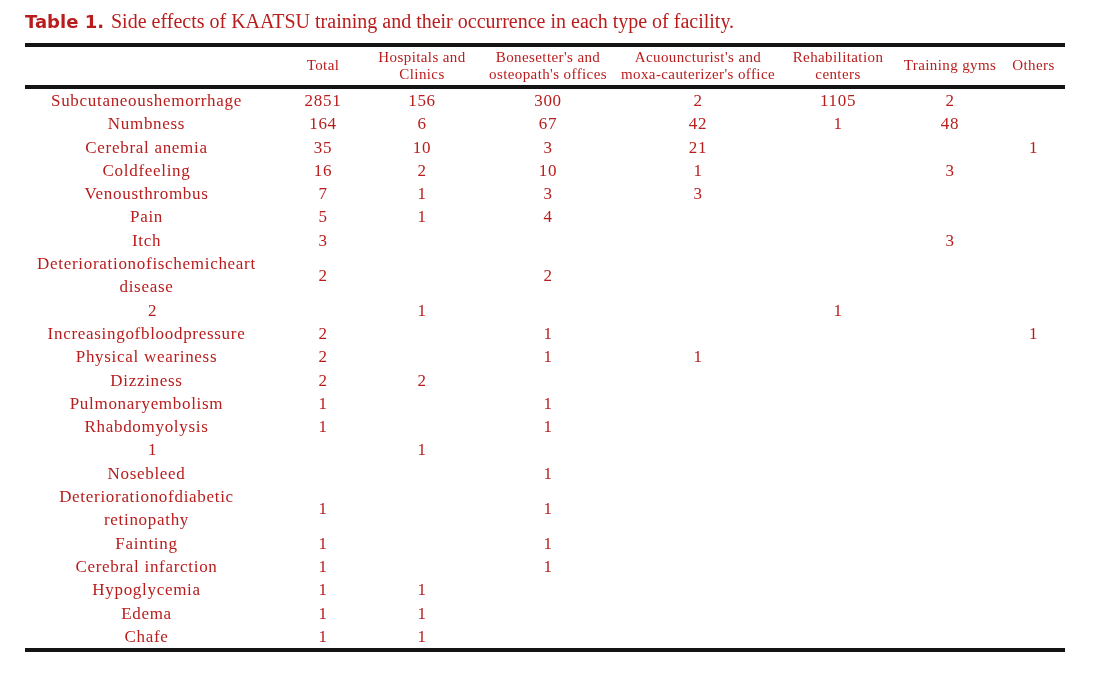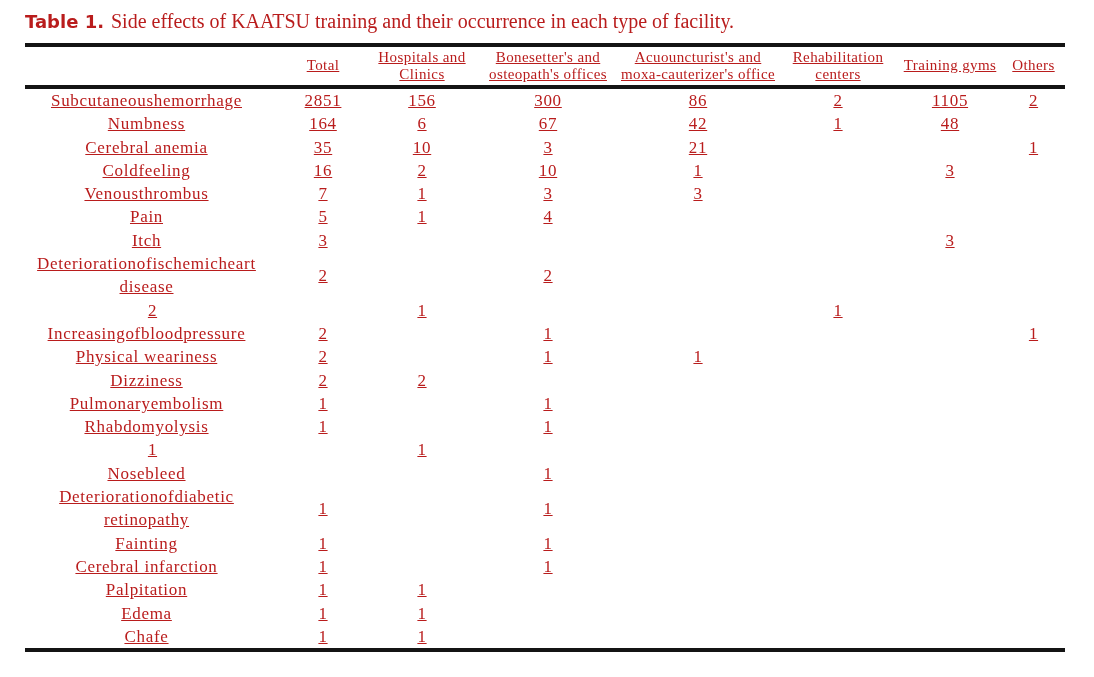--- a/index.html
+++ b/index.html
@@ -21,21 +21,20 @@
     font-weight:bold;font-size:18px;
     margin-right:7px;
   }
   .table{
     position:absolute;left:25px;top:43px;width:1040px;
     border-bottom:4px solid #141414;
   }
   .grid{
     display:grid;
     grid-template-columns:255px 86px 112px 140px 160px 120px 104px 63px;
-    text-decoration:underline;
   }
   .thead{
     border-top:4px solid #141414;
     border-bottom:4px solid #141414;
     align-items:center;
     min-height:38px;
     font-size:15px;line-height:17.5px;
     letter-spacing:0.4px;
   }
   .th{text-align:center;padding:1px 2px;}
@@ -73,21 +72,20 @@
       <div class="th c5">Rehabilitation centers</div>
       <div class="th c6">Training gyms</div>
       <div class="th c7">Others</div>
     </div>
     <div class="tbody" id="tbody">
         <div class="trow grid">
           <div class="td label">Subcutaneoushemorrhage</div>
           <div class="td val">2851</div>
           <div class="td val">156</div>
           <div class="td val">300</div>
-          <div class="td val">86</div>
           <div class="td val">2</div>
           <div class="td val">1105</div>
           <div class="td val">2</div>
         </div>
         <div class="trow grid">
           <div class="td label">Numbness</div>
           <div class="td val">164</div>
           <div class="td val">6</div>
           <div class="td val">67</div>
           <div class="td val">42</div>
@@ -257,21 +255,21 @@
           <div class="td label">Cerebral infarction</div>
           <div class="td val">1</div>
           <div class="td val"></div>
           <div class="td val">1</div>
           <div class="td val"></div>
           <div class="td val"></div>
           <div class="td val"></div>
           <div class="td val"></div>
         </div>
         <div class="trow grid">
-          <div class="td label">Palpitation</div>
+          <div class="td label">Hypoglycemia</div>
           <div class="td val">1</div>
           <div class="td val">1</div>
           <div class="td val"></div>
           <div class="td val"></div>
           <div class="td val"></div>
           <div class="td val"></div>
           <div class="td val"></div>
         </div>
         <div class="trow grid">
           <div class="td label">Edema</div>

